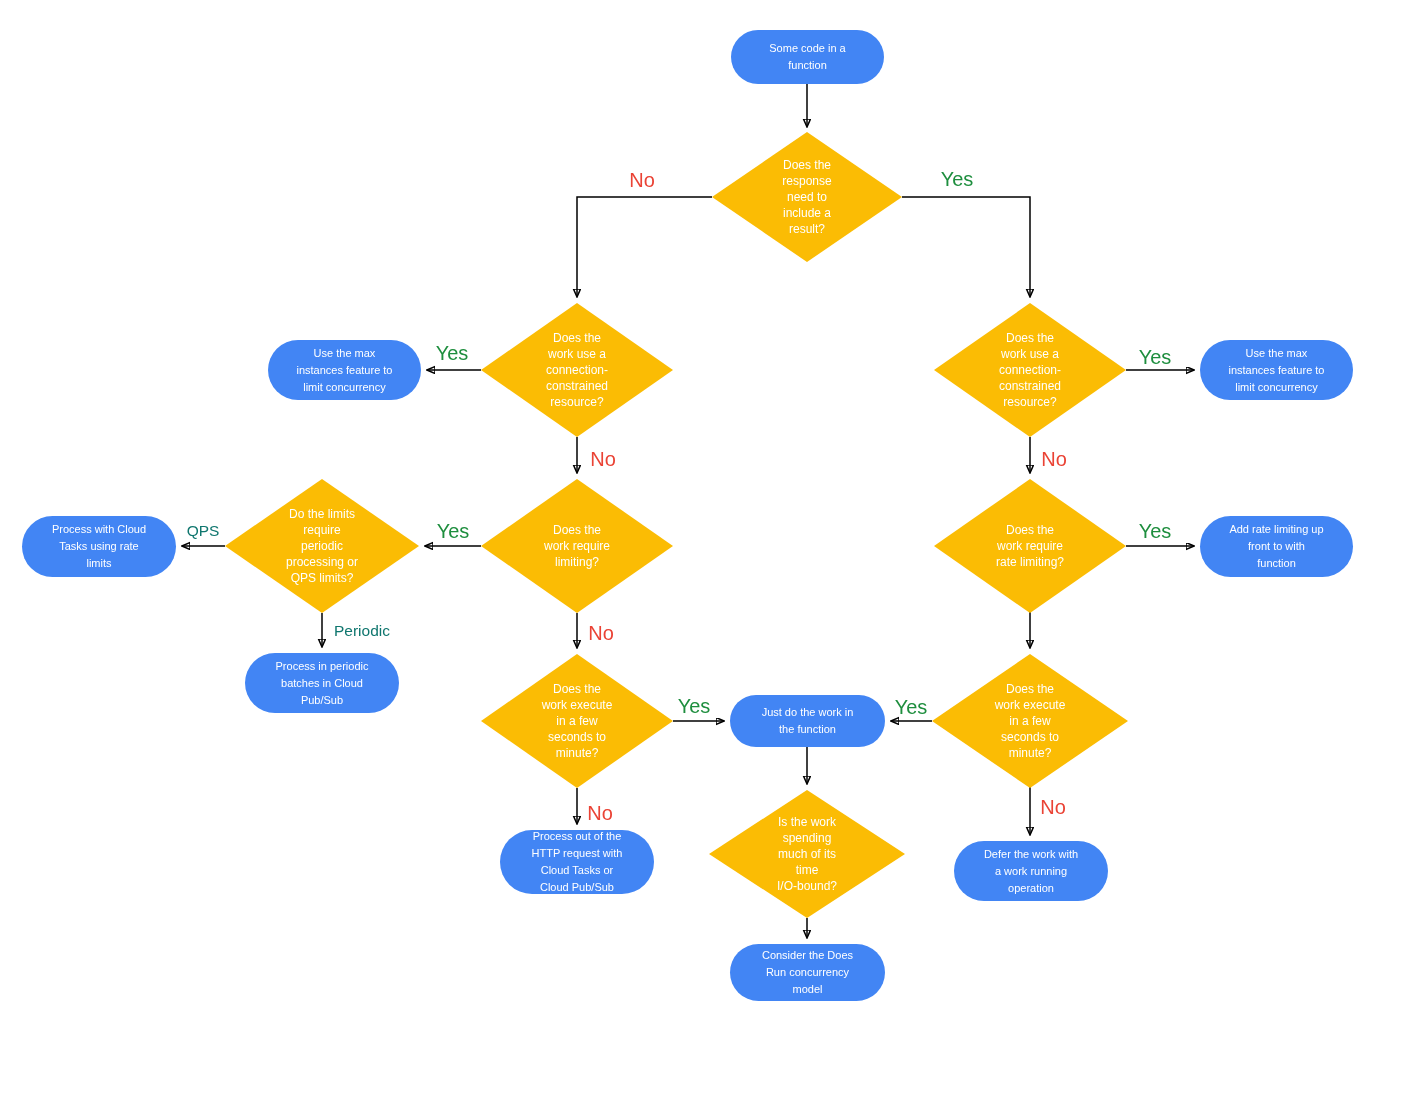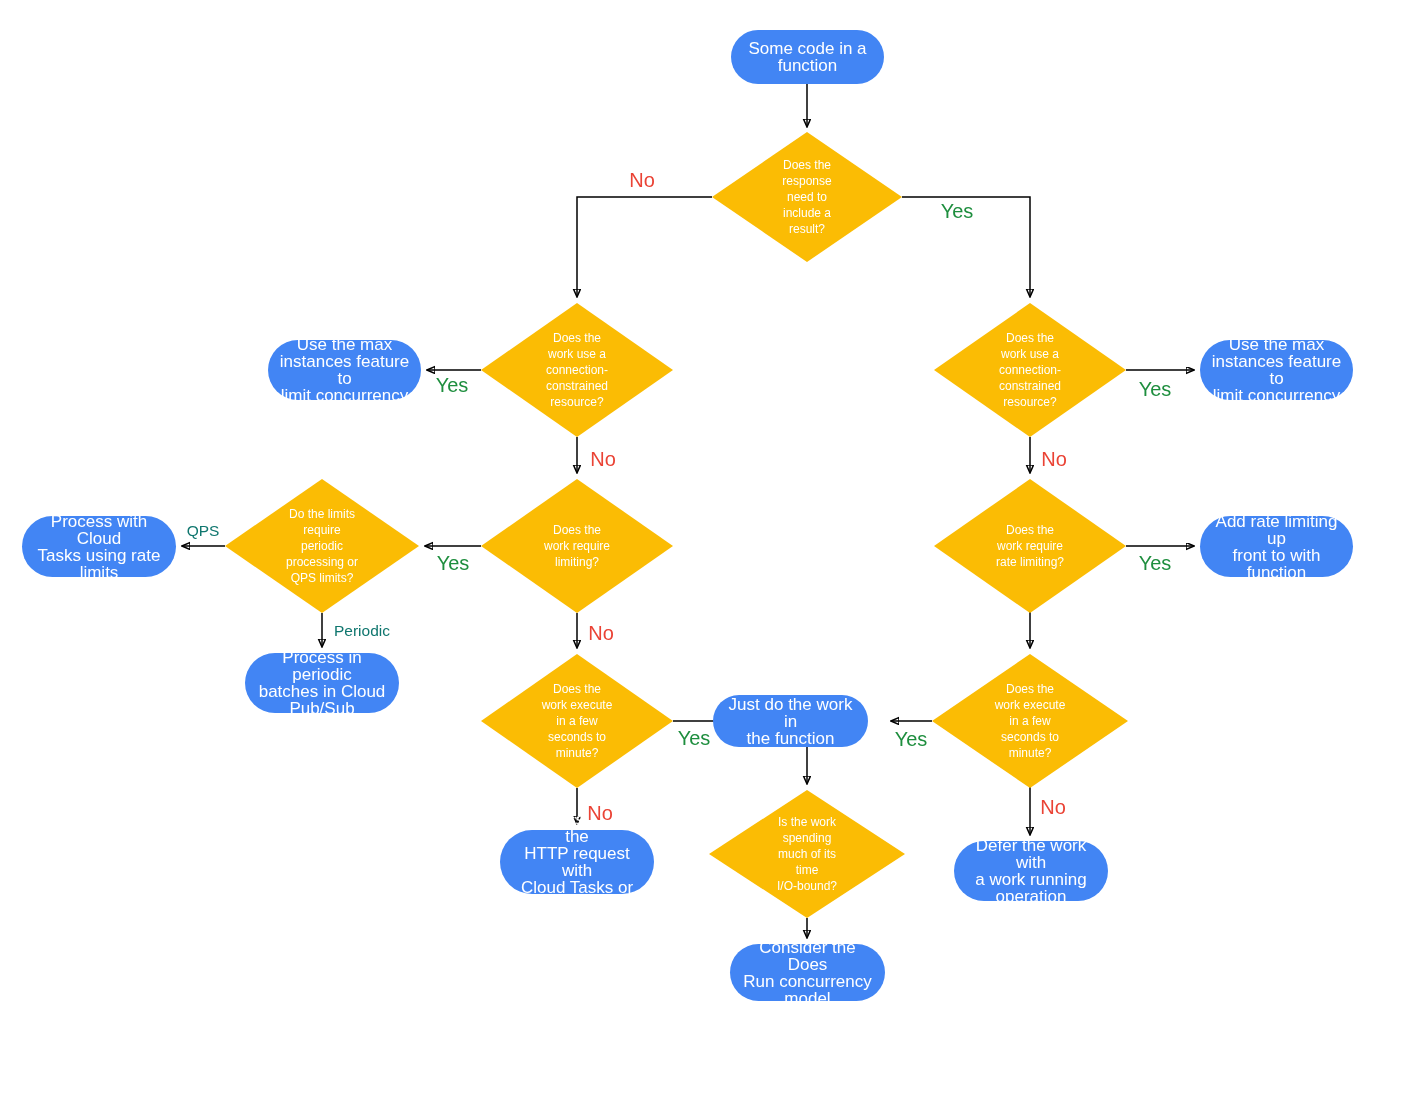--- a/index.html
+++ b/index.html
@@ -27,38 +27,38 @@
     display: flex;
     align-items: center;
     justify-content: center;
     text-align: center;
     color: #ffffff;
     white-space: pre-line;
   }
   .pill {
     background: var(--node_blue, #4285f4);
     border-radius: 999px;
-    font-size: 17px;
+    font-size: 11px;
     line-height: 17px;
     padding: 4px 10px;
   }
   .diamond {
     background: var(--node_yellow, #fbbc04);
     clip-path: polygon(50% 0%, 100% 50%, 50% 100%, 0% 50%);
     font-size: 12px;
     line-height: 16px;
   }
   .edge-label {
     position: absolute;
     transform: translate(-50%, -50%);
     font-size: 20px;
     font-weight: normal;
     white-space: nowrap;
   }
-  .lbl-yes { color: var(--yes_green, #1e8e3e); margin-top: 32px; }
+  .lbl-yes { color: var(--yes_green, #1e8e3e); }
   .lbl-no  { color: var(--no_red, #ea4335); }
   .lbl-plain { color: #0f766e; font-weight: 500; font-size: 15.5px; }
 </style>
 </head>
 <body>
 
 <div class="canvas">
 
   <svg class="edges-svg" viewBox="0 0 1410 1098">
     <defs>
@@ -103,21 +103,21 @@
 limits</div>
 
   <div class="node pill" style="left:1200px;top:516px;width:153px;height:61px;">Add rate limiting up
 front to with
 function</div>
 
   <div class="node pill" style="left:245px;top:653px;width:154px;height:60px;">Process in periodic
 batches in Cloud
 Pub/Sub</div>
 
-  <div class="node pill" style="left:713px;top:695px;width:155px;height:52px;">Just do the work in
+  <div class="node pill" style="left:730px;top:695px;width:155px;height:52px;">Just do the work in
 the function</div>
 
   <div class="node pill" style="left:500px;top:830px;width:154px;height:64px;">Process out of the
 HTTP request with
 Cloud Tasks or
 Cloud Pub/Sub</div>
 
   <div class="node pill" style="left:954px;top:841px;width:154px;height:60px;">Defer the work with
 a work running
 operation</div>

